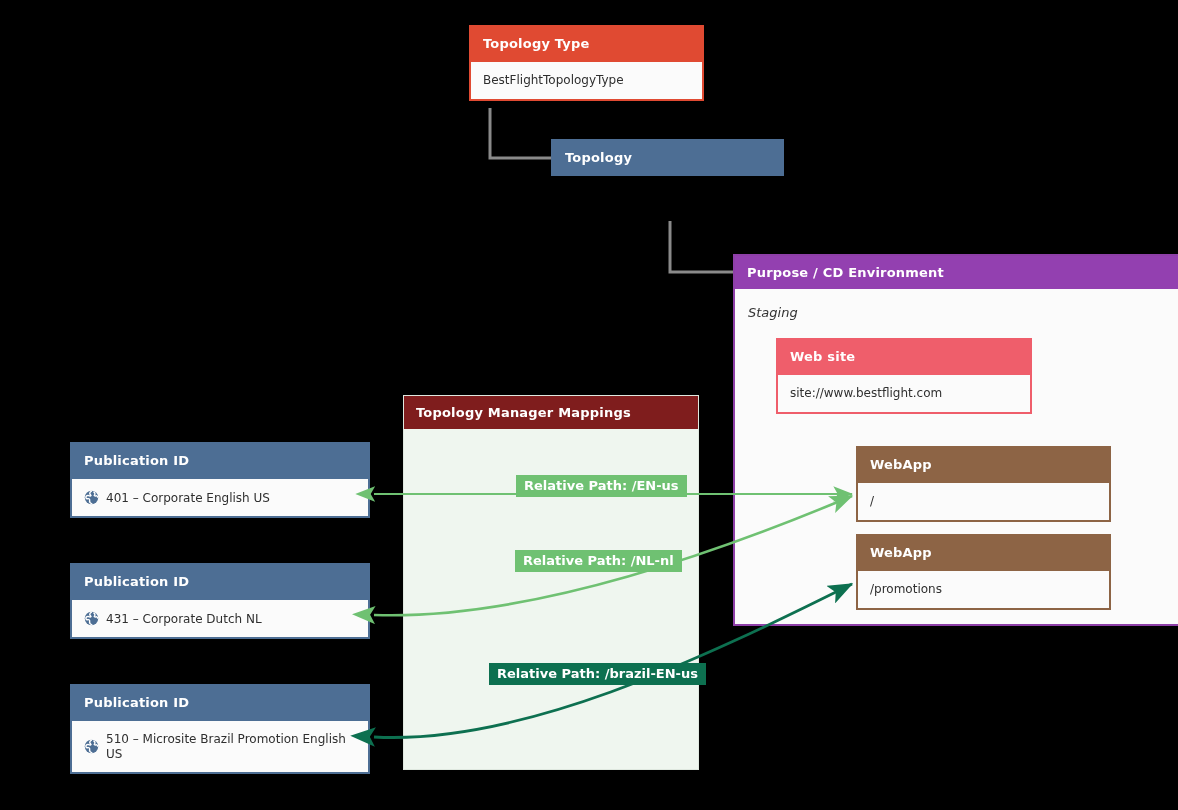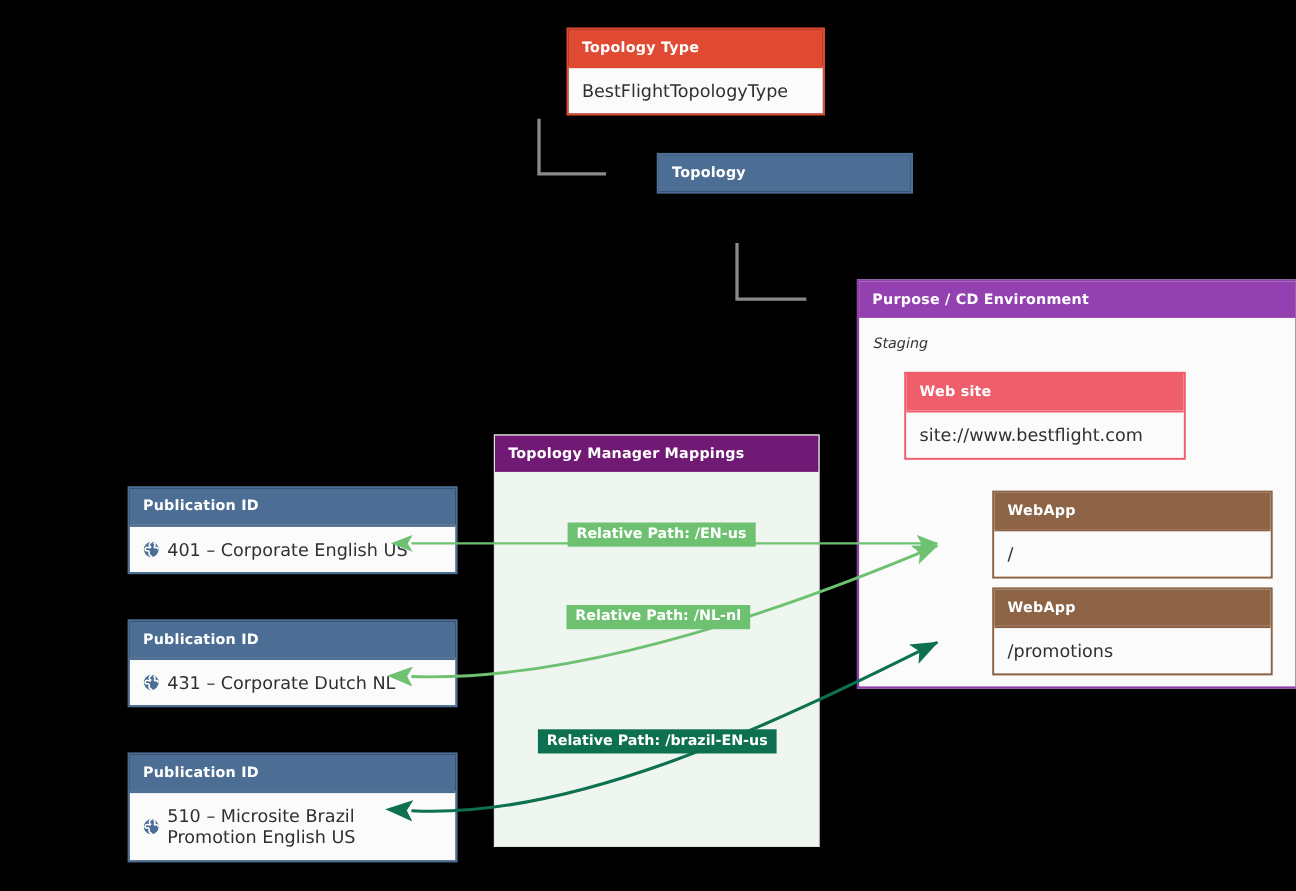--- a/index.html
+++ b/index.html
@@ -21,35 +21,34 @@
     position: absolute;
     left: 0; top: 0;
     width: 1178px;
     height: 810px;
     pointer-events: none;
   }
   
   .card {
     position: absolute;
     box-sizing: border-box;
-    margin-left: 46px;
   }
   .card .hdr {
     font-size: 13px;
     font-weight: bold;
     color: #ffffff;
     letter-spacing: .2px;
     padding: 10px 12px 9px 12px;
     line-height: 1.1;
     box-sizing: border-box;
   }
   .card .bdy {
     background: #fbfbfb;
     color: #2f2f2f;
-    font-size: 16px;
+    font-size: 12px;
     padding: 11px 12px 11px 12px;
     line-height: 1.2;
     box-sizing: border-box;
     display: flex;
     align-items: center;
     gap: 7px;
   }
 
   
   .c-toptype { left: 469px; top: 25px; width: 235px; border: 2px solid #e04a32; }
@@ -87,21 +86,21 @@
   .c-webapp1 { left: 856px; top: 446px; }
   .c-webapp2 { left: 856px; top: 534px; }
 
   
   .c-tmm {
     left: 403px; top: 395px; width: 296px; height: 375px;
     background: #eff6ef;
     border: 1px solid #dfe8df;
     box-sizing: border-box;
   }
-  .c-tmm .hdr { background: #701a75; }
+  .c-tmm .hdr { background: #7f1d1d; }
 
   
   .c-pub { left: 70px; width: 300px; border: 2px solid #4d6e94; }
   .c-pub .hdr { background: #4d6e94; }
   .c-pub .bdy { border-top: 2px solid #4d6e94; }
   .c-pub1 { top: 442px; }
   .c-pub2 { top: 563px; }
   .c-pub3 { top: 684px; }
 
   .globe {

